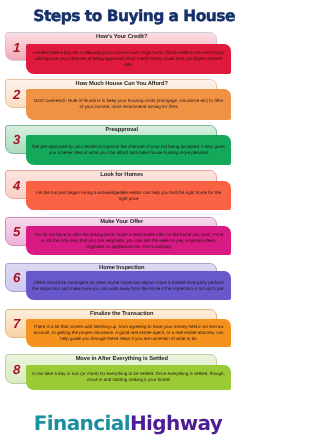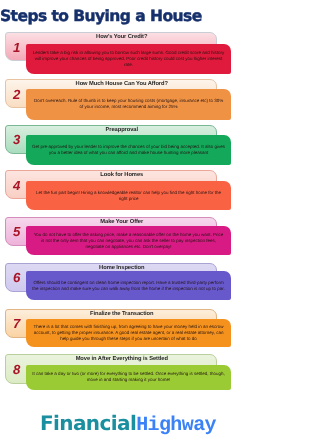--- a/index.html
+++ b/index.html
@@ -2,21 +2,21 @@
 <html><head>
 <meta charset="utf-8">
 <title>Steps to Buying a House</title>
 <style>
   html,body{margin:0;padding:0;}
   body{width:236px;height:448px;background:#ffffff;overflow:hidden;
        font-family:"Liberation Sans",sans-serif;
        -webkit-font-smoothing:antialiased;text-rendering:geometricPrecision;}
   #page{position:relative;width:236px;height:448px;background:#fff;overflow:hidden;}
 
-  .title{position:absolute;left:0;top:5.5px;width:235px;text-align:left;
+  .title{position:absolute;left:0;top:5.5px;width:235px;text-align:right;
          font-family:"DejaVu Sans",sans-serif;font-weight:bold;font-size:15.5px;
          letter-spacing:-0.55px;color:#16306b;line-height:20px;
          -webkit-text-stroke:0.45px #16306b;}
 
   .panel{position:absolute;left:5px;width:211.5px;height:29.3px;
          border-radius:3px 7px 3px 8px;box-sizing:border-box;}
   .num{position:absolute;left:4.6px;top:7.9px;width:12px;text-align:center;
        font-family:"Liberation Sans",sans-serif;font-style:italic;font-weight:bold;
        font-size:13.2px;color:#a81325;line-height:13.2px;}
   .head{position:absolute;left:10px;width:211.5px;top:1.1px;text-align:center;
@@ -25,21 +25,21 @@
   .box{position:absolute;left:25.8px;width:205.5px;
        border-radius:2px 7px 2px 8px;box-sizing:border-box;
        display:flex;align-items:center;justify-content:center;}
   .box p{margin:0;padding:0 6px;text-align:center;font-size:4.5px;line-height:6.1px;
          color:#241312;}
 
   .logo{position:absolute;left:-2px;top:409.5px;width:236px;text-align:center;
         font-family:"DejaVu Sans",sans-serif;font-weight:bold;font-size:20px;
         letter-spacing:-0.6px;line-height:26px;}
   .logo .a{color:#1a8fa0;margin-left:24px;}
-  .logo .b{color:#3b82f6;font-family:Liberation Mono, monospace;}
+  .logo .b{color:#4c1d95;}
 </style>
 </head>
 <body>
 
 <div id="page">
   <div class="title">Steps to Buying a House</div>
   <div id="steps">
       <div class="panel" style="top:32.2px;background:linear-gradient(to bottom,#fbdfe3,#f4a7b6);border:0.6px solid #c9ced6">
         <div class="num">1</div>
         <div class="head">How's Your Credit?</div>

